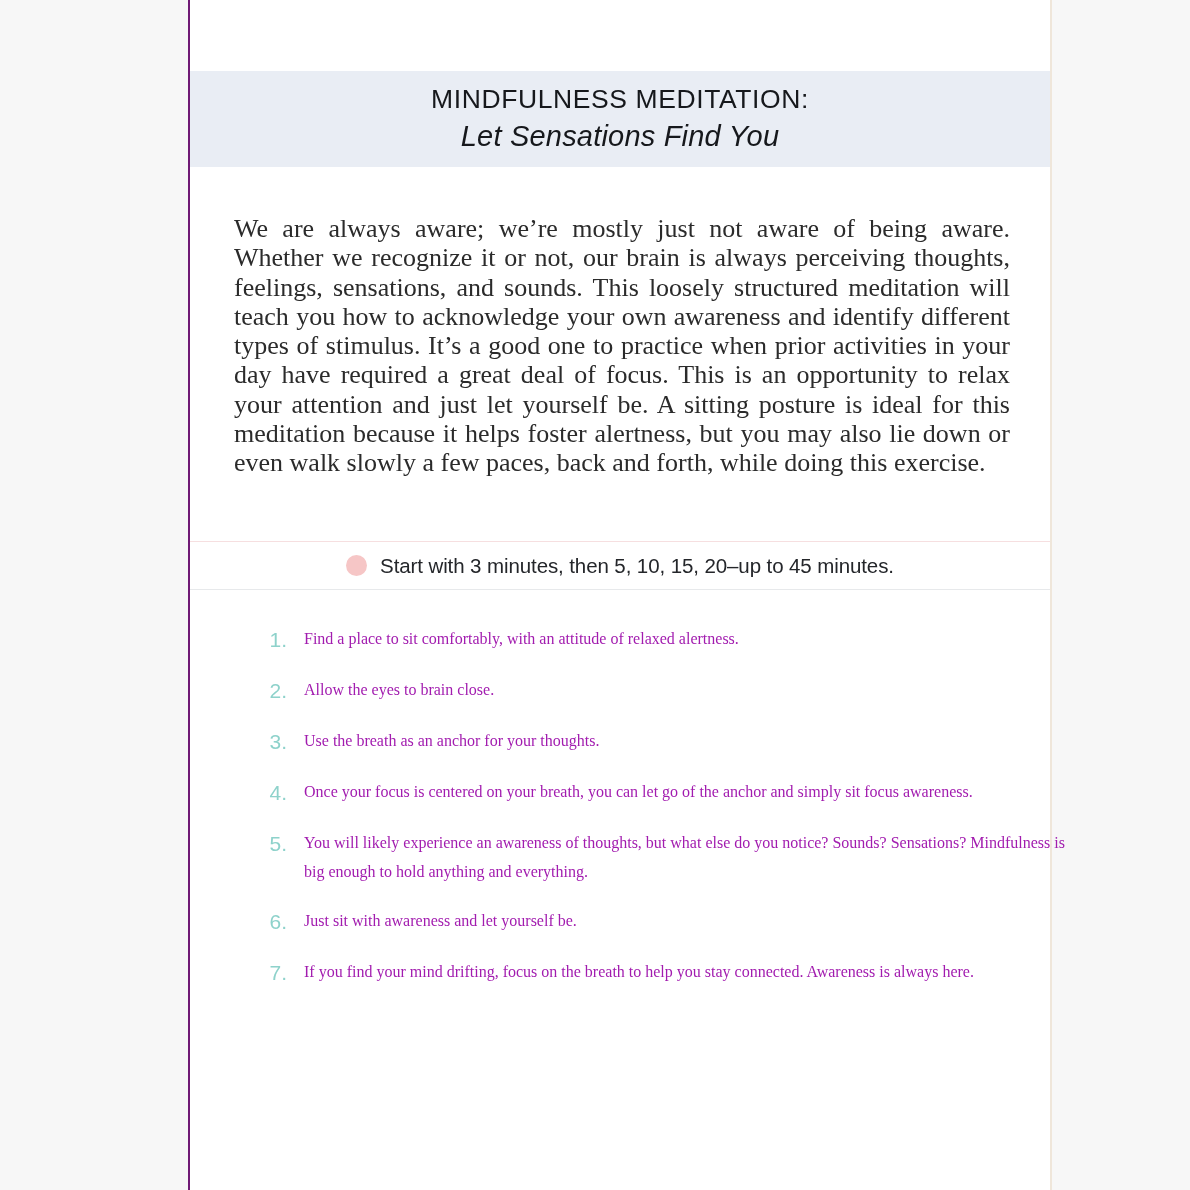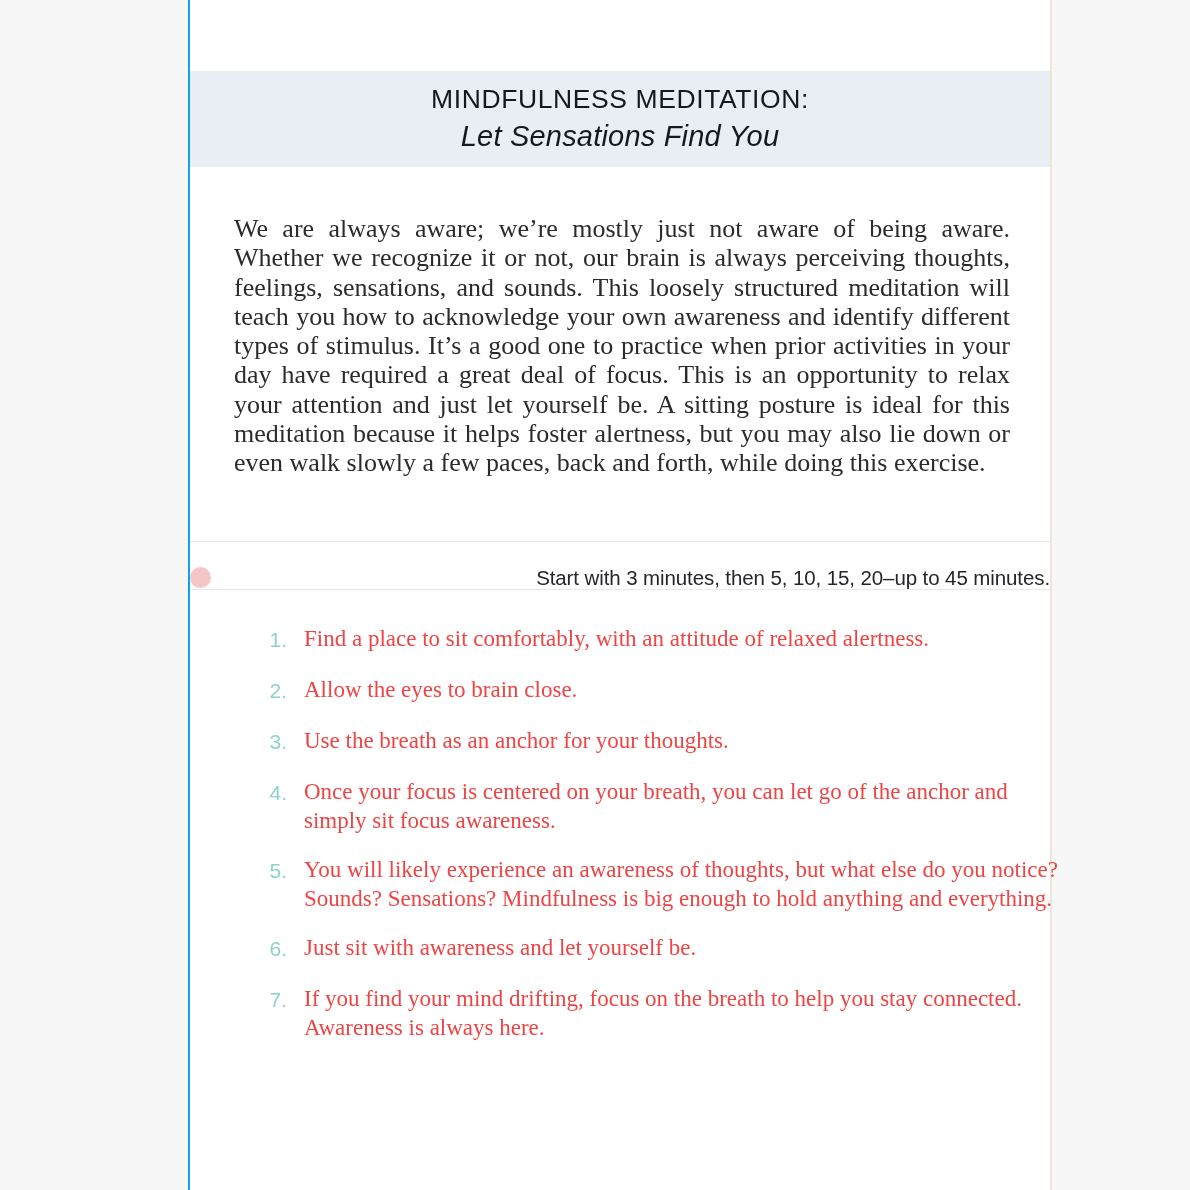--- a/index.html
+++ b/index.html
@@ -14,21 +14,21 @@
     overflow: hidden;
   }
 
   #page {
     position: absolute;
     left: 188px;
     top: 0;
     width: 864px;
     height: 1190px;
     background: #ffffff;
-    border-left: 2px solid #0ea5e9;
+    border-left: 2px solid #701a75;
     border-right: 2px solid #efe6da;
     box-sizing: border-box;
     padding-left: 18px;
   }
 
   
   .header-band {
     position: absolute;
     left: 0;
     top: 71px;
@@ -93,26 +93,26 @@
     position: absolute;
     left: 0;
     top: 589px;
     width: 100%;
     height: 1px;
     background: #e7e9eb;
   }
   .timing-strip {
     position: absolute;
     left: 0;
-    top: 554px;
+    top: 542px;
     width: 100%;
     height: 47px;
     display: flex;
     align-items: center;
-    justify-content: space-between;
+    justify-content: center;
   }
   .timing-dot {
     width: 21px;
     height: 21px;
     border-radius: 50%;
     background: #f6c6c6;
     margin-right: 13px;
     flex: 0 0 auto;
   }
   .timing-text {
@@ -141,23 +141,23 @@
     font-weight: 400;
     color: #8ed2cb;
     width: 30px;
     flex: 0 0 30px;
     text-align: right;
     line-height: 30px;
     padding-top: 1px;
   }
   .step-text {
     font-family: "Liberation Serif", serif;
-    font-size: 23px;
+    font-size: 16px;
     line-height: 29px;
-    color: #ef4444;
+    color: #a21caf;
     padding-left: 17px;
     flex: 1 1 auto;
   }
 </style>
 </head>
 <body>
 
 <div id="page">
 
   <div class="header-band">

